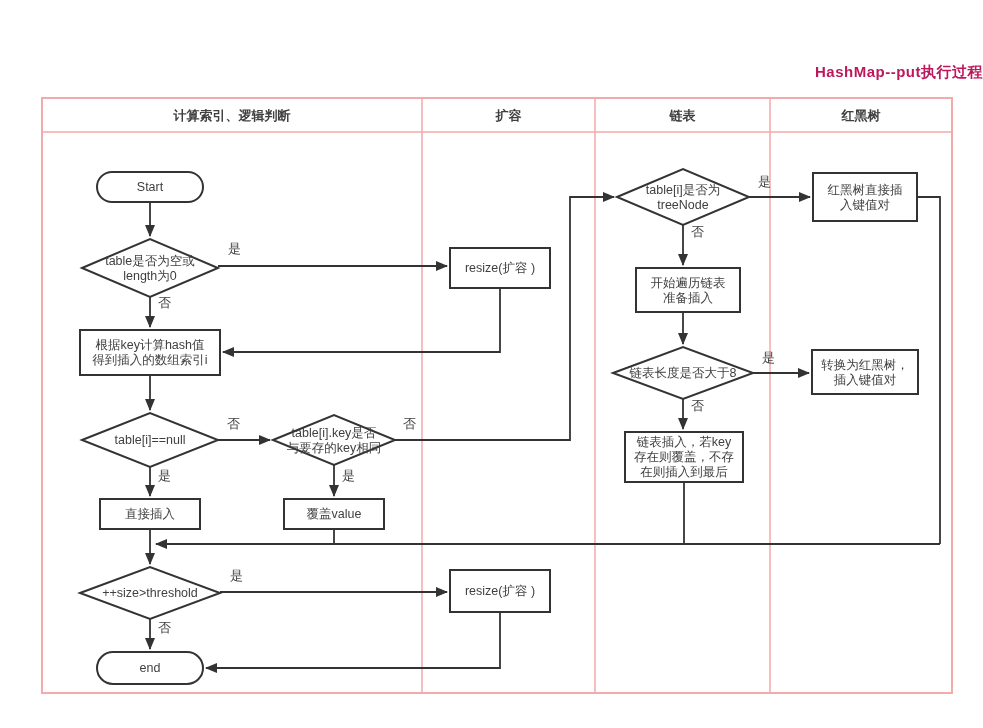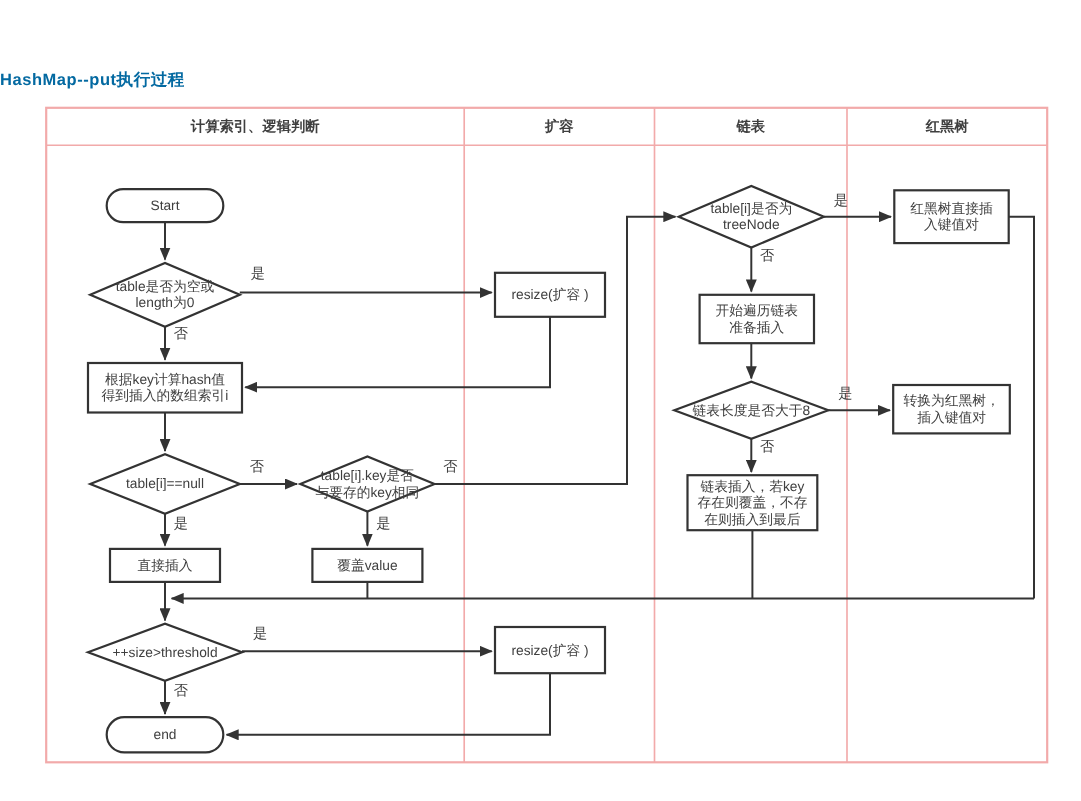--- a/index.html
+++ b/index.html
@@ -9,24 +9,24 @@
     height: 728px;
     background: #ffffff;
     font-family: "Liberation Sans", "DejaVu Sans", sans-serif;
     overflow: hidden;
   }
   #diagram-title {
     position: absolute;
     top: 63px;
     left: 0;
     width: 100%;
-    text-align: left;
+    text-align: right;
     font-size: 15px;
     font-weight: bold;
-    color: #0369a1;
+    color: #be185d;
     letter-spacing: 0.5px;
   }
   #diagram { position: absolute; top: 0; left: 0; }
   #diagram text { font-family: "Liberation Sans", "DejaVu Sans", sans-serif; }
 </style>
 </head>
 <body>
 
 <div id="stage">
   <div id="diagram-title">HashMap--put执行过程</div>

